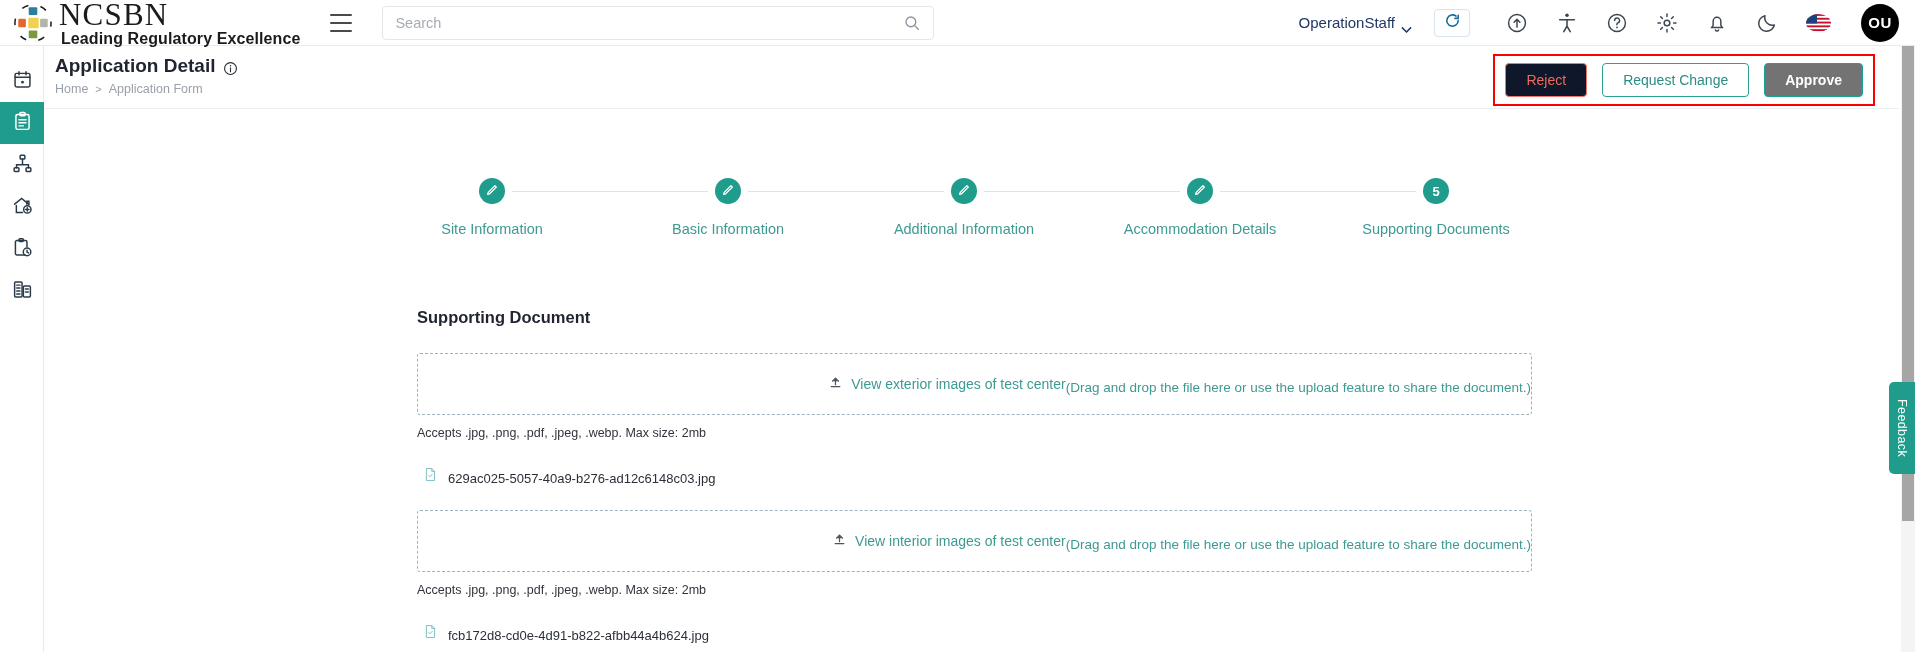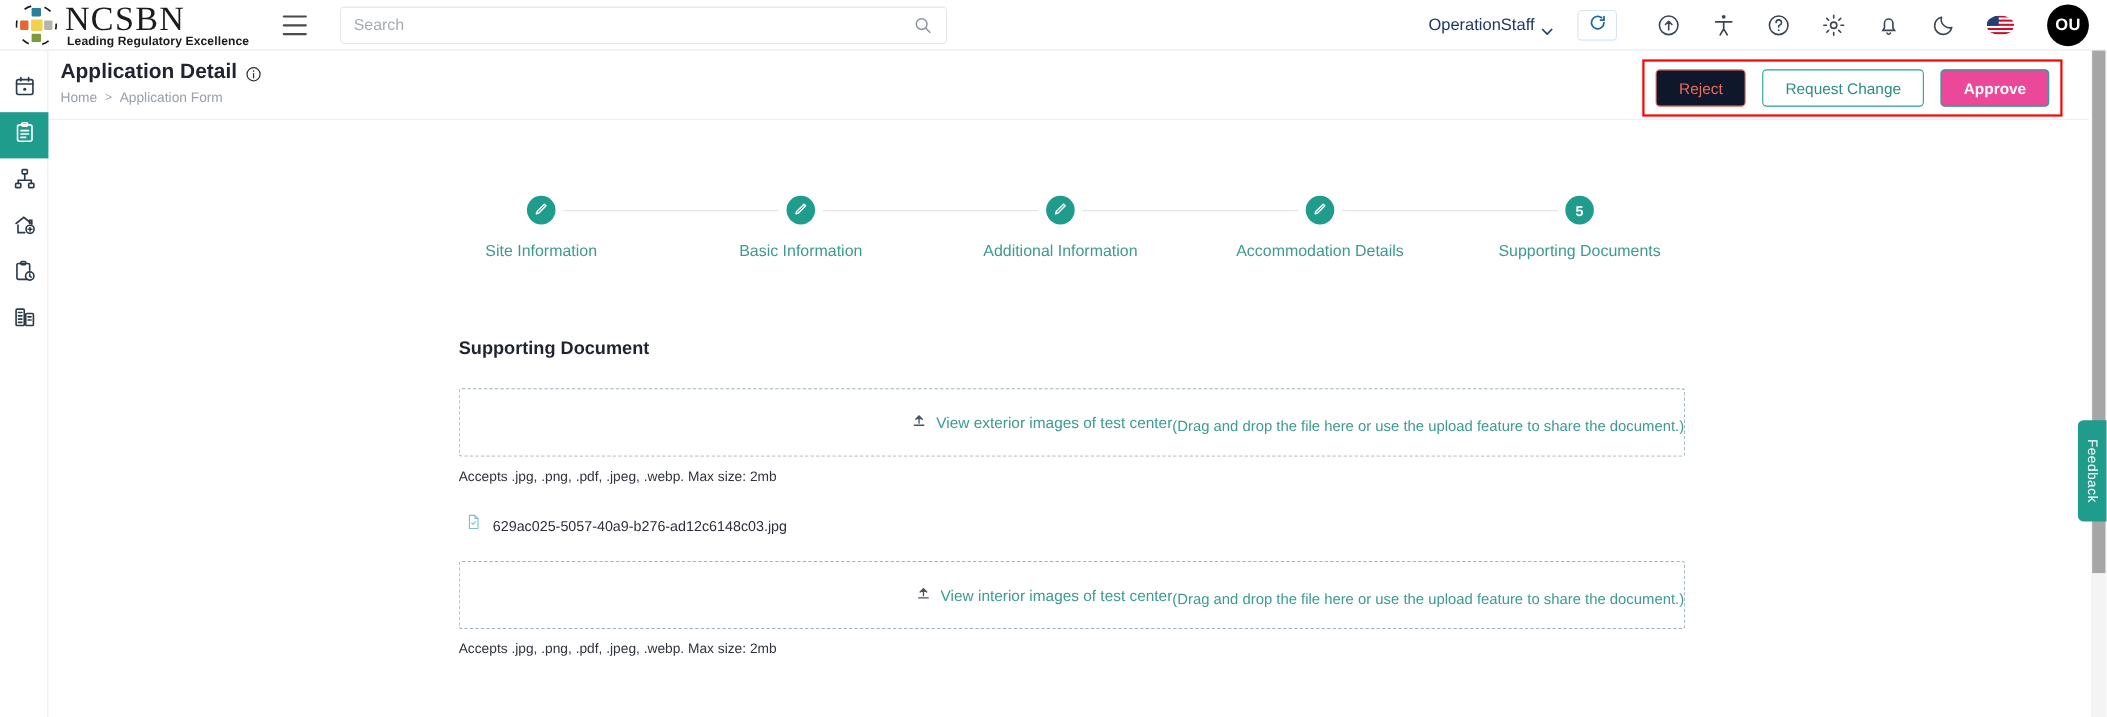--- a/index.html
+++ b/index.html
@@ -26,21 +26,21 @@
   .logo-mark {
     position: relative; width: 38px; height: 38px;
   }
   .logo-text-block { display: flex; flex-direction: column; line-height: 1; }
   .logo-name {
     font-family: "Liberation Serif", serif;
     font-size: 31px; letter-spacing: 1.2px;
     color: #1b1b1b; font-weight: 400;
   }
   .logo-tag {
-    font-size: 11px; color: #1b1b1b;
+    font-size: 16px; color: #1b1b1b;
     font-weight: 600; letter-spacing: .1px;
     margin-top: 1px; margin-left: 2px;
   }
 
   .hamburger {
     margin-left: 30px; width: 22px; height: 18px;
     display: flex; flex-direction: column; justify-content: space-between;
     cursor: pointer;
   }
   .hamburger span { display: block; height: 2px; background: #4a4a4a; border-radius: 1px; }
@@ -141,21 +141,21 @@
     display: flex; align-items: center; gap: 15px;
   }
   .btn {
     height: 34px; border-radius: 4px;
     font-size: 14px; font-family: "Liberation Sans", sans-serif;
     cursor: pointer; display: flex; align-items: center; justify-content: center;
     padding: 0 20px;
   }
   .btn-reject { border: 1px solid #f0756b; color: #ef6a5e; background: #0f172a; }
   .btn-change { border: 1px solid #2aa193; color: #2b8d84; background: #fff; }
-  .btn-approve { border: 1px solid #17a398; color: #fff; background: #ec4899; font-weight: 600; }
+  .btn-approve { border: 1px solid #17a398; color: #fff; background: #737373; font-weight: 600; }
 
   
   .main {
     position: absolute; top: 110px; left: 44px;
     width: 1842px; height: 542px;
     background: #fff;
     overflow: hidden;
   }
 
   
@@ -561,20 +561,30 @@
             <path d="M12 16V4.5"></path>
               <path d="M6.5 9.5L12 4l5.5 5.5" fill="#4a5560" stroke-linejoin="round"></path>
             <path d="M4 19.5h16"></path>
           </svg>
         </span>
         <span>View interior images of test center</span>
       </div>
       <div class="dz-line2">(Drag and drop the file here or use the upload feature to share the document.)</div>
     </div>
     <div class="accepts">Accepts .jpg, .png, .pdf, .jpeg, .webp. Max size: 2mb</div>
+    <div class="file-row">
+      <span>
+        <svg viewBox="0 0 24 24" fill="none" stroke="#7fc0c6" stroke-width="1.6" stroke-linecap="round" stroke-linejoin="round">
+          <path d="M6 2.5h8l4.5 4.5v14.5H6z"></path>
+            <path d="M14 2.5V7h4.5"></path>
+          <path d="M9.3 13.6l1.9 1.9 3.6-3.8"></path>
+        </svg>
+      </span>
+      <span>fcb172d8-cd0e-4d91-b822-afbb44a4b624.jpg</span>
+    </div>
   </div>
 </div>
 
 <div class="feedback">
   <span>Feedback</span>
 </div>
 
 <div class="scrollbar">
   <div class="scroll-thumb"></div>
 </div>

